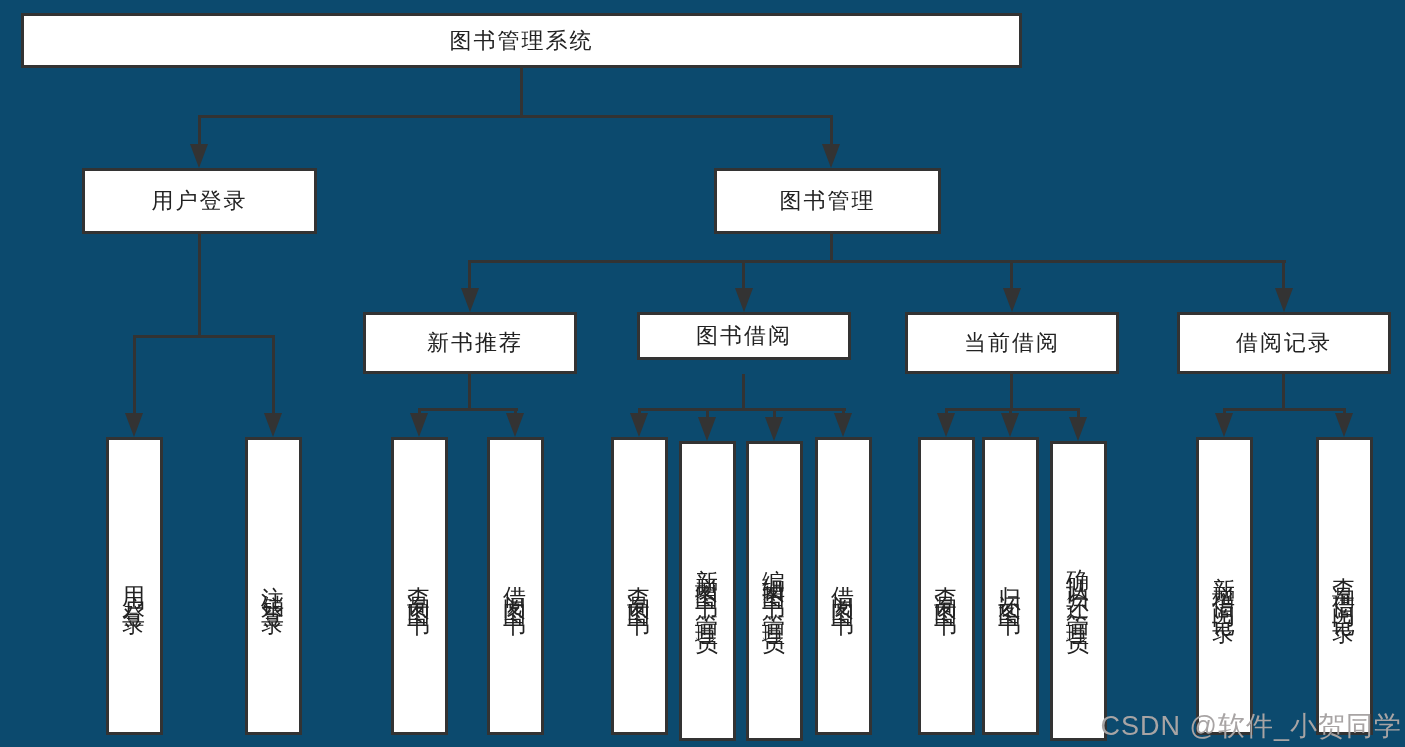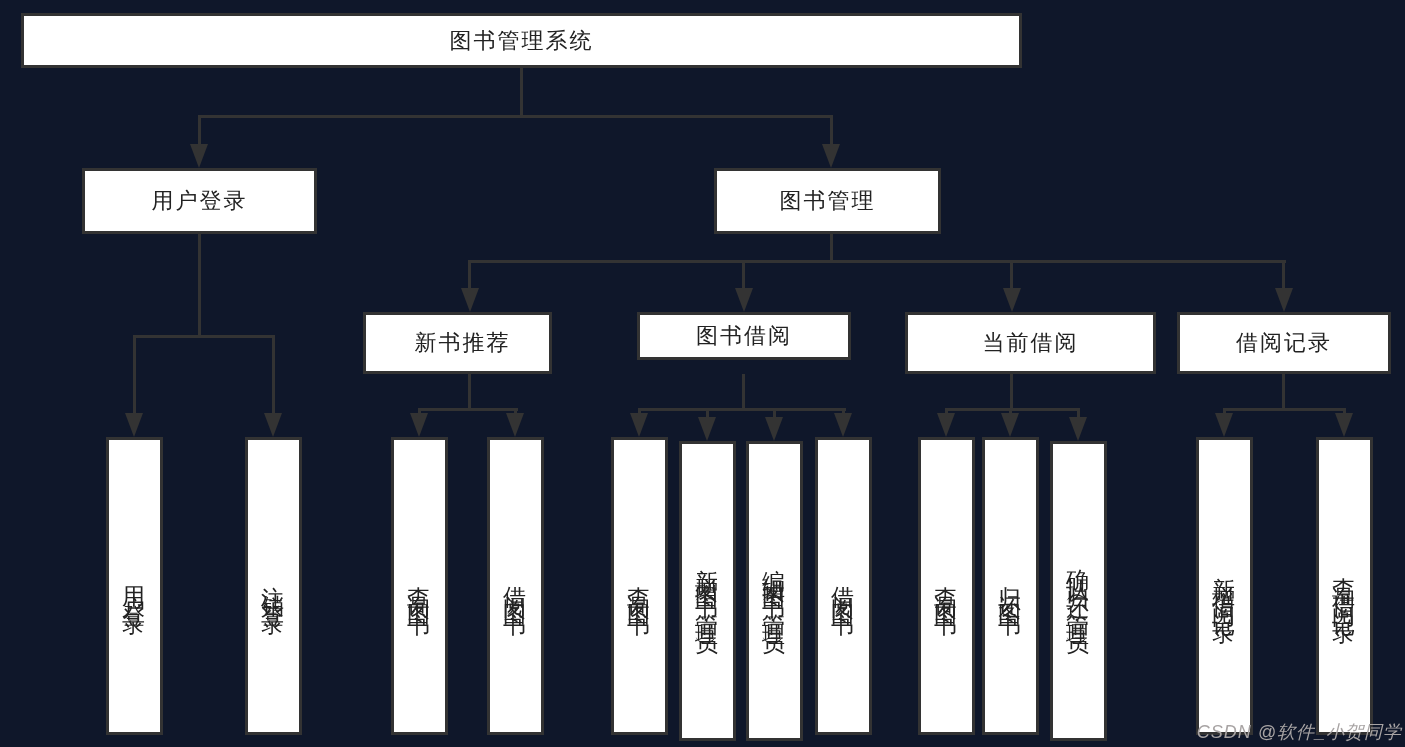--- a/index.html
+++ b/index.html
@@ -3,21 +3,21 @@
 <meta charset="utf-8">
 <style>
   :root{
     --line:#333333;
     --text:#222222;
   }
   html,body{margin:0;padding:0;background:#ffffff;}
   .stage{
     position:relative;
     width:1405px;height:747px;
-    background:#0f172a;
+    background:#0c4a6e;
     font-family:"Liberation Sans","DejaVu Sans",sans-serif;
     overflow:hidden;
   }
   
   .hbox{
     position:absolute;box-sizing:border-box;
     border:3px solid var(--line);background:#ffffff;
     display:flex;align-items:center;justify-content:center;
     font-size:22px;letter-spacing:2px;color:var(--text);
     z-index:2;white-space:nowrap;
@@ -37,37 +37,37 @@
   .ln{position:absolute;background:var(--line);z-index:1;}
   
   .ar{
     position:absolute;width:0;height:0;z-index:1;
     border-left:9px solid transparent;
     border-right:9px solid transparent;
     border-top:24px solid var(--line);
   }
   .wm{
     position:absolute;right:3px;bottom:3px;
-    font-size:18px;letter-spacing:1px;color:#a8a4a4;
-    z-index:5;white-space:nowrap;font-style:italic;
+    font-size:27px;letter-spacing:1px;color:#a8a4a4;
+    z-index:5;white-space:nowrap;
   }
 </style>
 </head>
 <body>
 
 <div class="stage">
 
   <div class="hbox" style="left:21px;top:13px;width:1001px;height:55px;">图书管理系统</div>
 
   <div class="hbox" style="left:82px;top:168px;width:235px;height:66px;">用户登录</div>
   <div class="hbox" style="left:714px;top:168px;width:227px;height:66px;">图书管理</div>
 
-  <div class="hbox" style="left:363px;top:312px;width:189px;height:62px;padding-left:10px;">新书推荐</div>
+  <div class="hbox" style="left:363px;top:312px;width:214px;height:62px;padding-left:10px;">新书推荐</div>
   <div class="hbox" style="left:637px;top:312px;width:214px;height:48px;">图书借阅</div>
-  <div class="hbox" style="left:905px;top:312px;width:251px;height:62px;">当前借阅</div>
+  <div class="hbox" style="left:905px;top:312px;width:214px;height:62px;">当前借阅</div>
   <div class="hbox" style="left:1177px;top:312px;width:214px;height:62px;">借阅记录</div>
 
   <div class="vbox" style="left:106px;top:437px;">用户登录</div>
   <div class="vbox" style="left:245px;top:437px;">注销登录</div>
 
   <div class="vbox" style="left:391px;top:437px;">查询图书</div>
   <div class="vbox" style="left:487px;top:437px;">借阅图书</div>
 
   <div class="vbox" style="left:611px;top:437px;">查询图书</div>
   <div class="vbox admin" style="left:679px;top:441px;">新增图书（管理员）</div>

